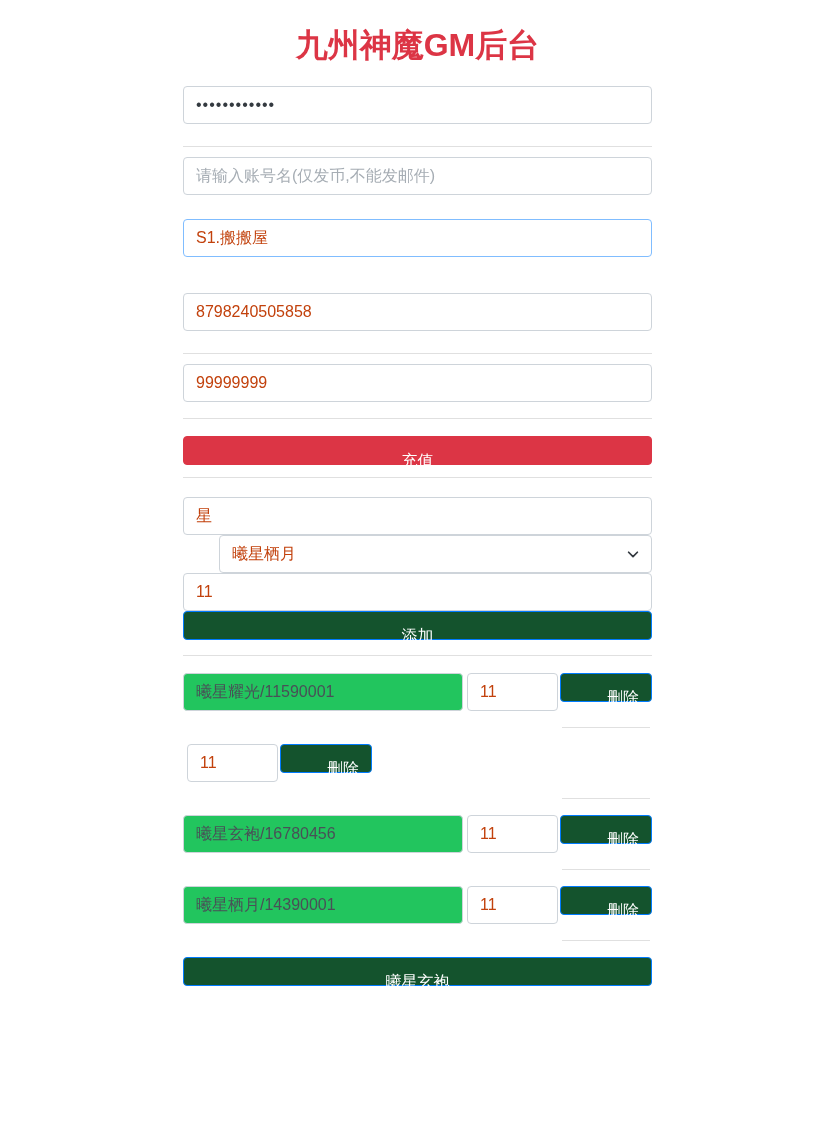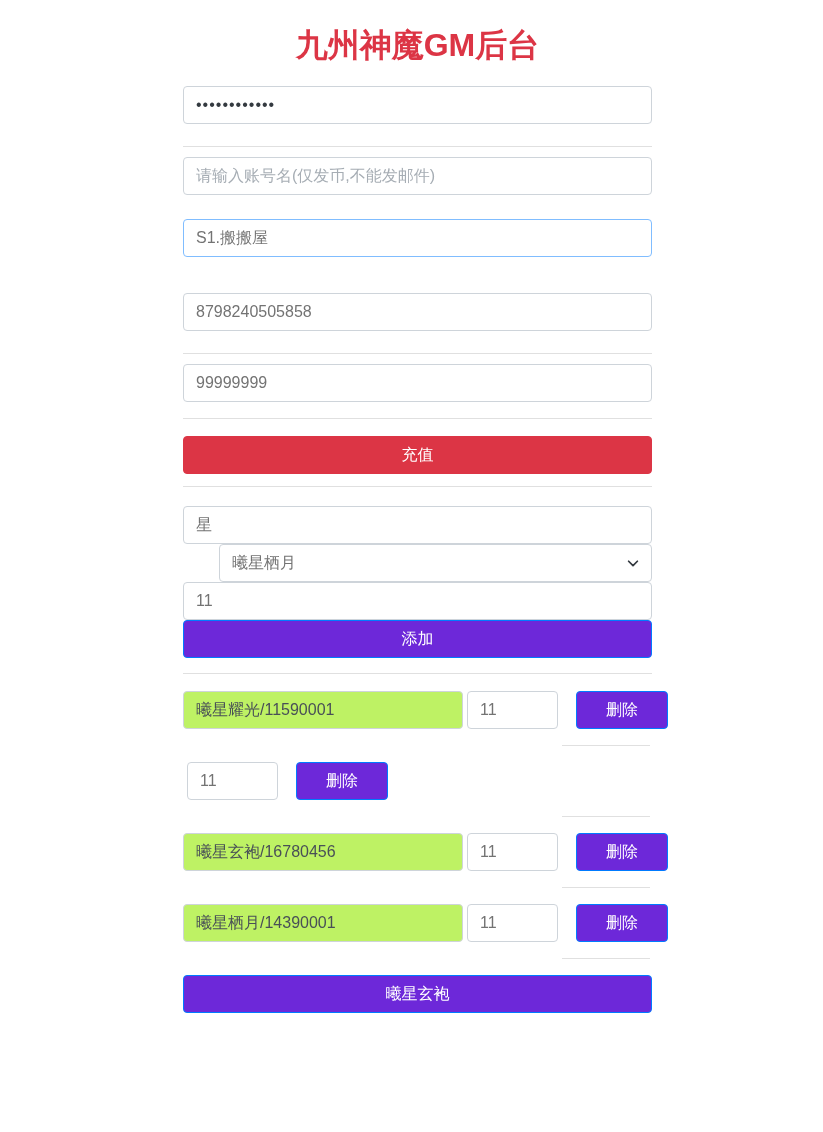--- a/index.html
+++ b/index.html
@@ -14,72 +14,72 @@
 
   .page-title {
     margin: 0 0 22px 0;
     font-size: 32px; line-height: 38px; font-weight: 700;
     text-align: center; color: #dc3545;
   }
 
   .form-control {
     display: block; width: 100%; height: 38px;
     padding: 6px 12px; font-size: 16px; line-height: 1.5;
-    color: #737373; background: #ffffff;
+    color: #c2410c; background: #ffffff;
     border: 1px solid #ced4da; border-radius: 4px;
     outline: none; font-family: inherit;
   }
   .form-control::placeholder { color: #a6adb4; }
   .form-control.focused { border-color: #80bdff; }
   .mb24 { margin-bottom: 36px; }
 
   .password-input { color: #343a40; letter-spacing: 1px; }
 
   hr.divider {
     border: 0; border-top: 1px solid rgba(0,0,0,0.12);
     margin: 22px 0 10px 0;
   }
   hr.divider.hr-b { margin: 16px 0 17px 0; }
   hr.divider.hr-c { margin: 12px 0 19px 0; }
   hr.divider.hr-d { margin: 15px 0 17px 0; }
   hr.divider.hr-short { width: 88px; margin: 16px 2px 16px auto; }
 
   .btn {
-    display: block; width: 100%; height: 38px;
-    padding: 6px 12px; font-size: 16px; line-height: 1.5;
+    display: block; width: 100%; height: 29px;
+    padding: 12px 12px; font-size: 16px; line-height: 1.5;
     color: #ffffff; text-align: center;
     border: 1px solid transparent; border-radius: 4px;
     cursor: pointer; font-family: inherit;
   }
   .btn-danger  { background: #dc3545; border-color: #dc3545; }
-  .btn-primary { background: #6d28d9; border-color: #007bff; }
+  .btn-primary { background: #14532d; border-color: #007bff; }
 
   .stacked > * { margin: 0; }
   .select-wrap { position: relative; margin-left: 36px; }
   select.form-control {
     appearance: none; -webkit-appearance: none; -moz-appearance: none;
     padding-right: 34px; background: #ffffff;
   }
   .chevron {
     position: absolute; right: 12px; top: 50%;
     transform: translateY(-50%);
     pointer-events: none; color: #343a40;
     display: flex; align-items: center;
   }
 
   .item-row { display: flex; align-items: stretch; }
   .item-name {
     flex: 0 0 280px; height: 38px;
     padding: 6px 12px; font-size: 16px; line-height: 24px;
-    color: #495057; background: #bef264;
+    color: #495057; background: #22c55e;
     border: 1px solid #ced4da; border-radius: 4px;
     overflow: hidden; white-space: nowrap;
   }
   .qty-input { width: 91px; margin-left: 4px; flex: 0 0 auto; }
-  .delete-btn { width: 92px; margin-left: 18px; flex: 0 0 auto; }
+  .delete-btn { width: 92px; margin-left: 2px; flex: 0 0 auto; text-align: right; }
 </style>
 </head>
 <body>
 
 <div class="container">
 
   <h1 class="page-title">九州神魔GM后台</h1>
 
   <input class="form-control password-input" type="text" value="••••••••••••" style="">
 

